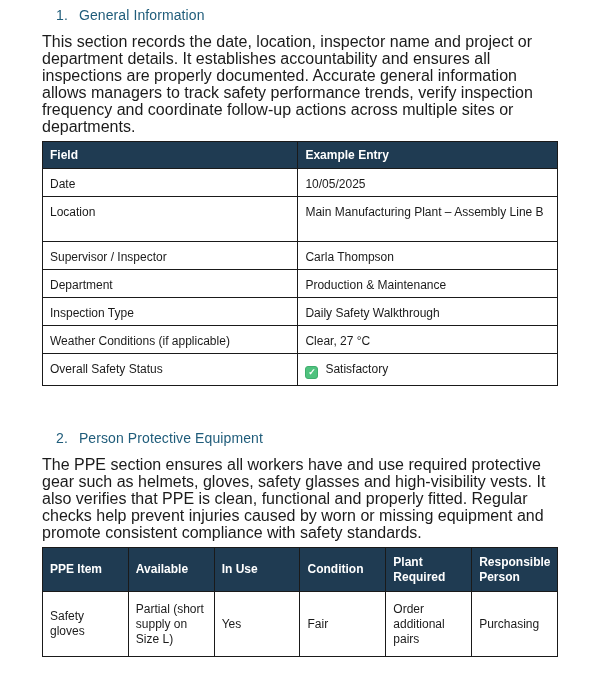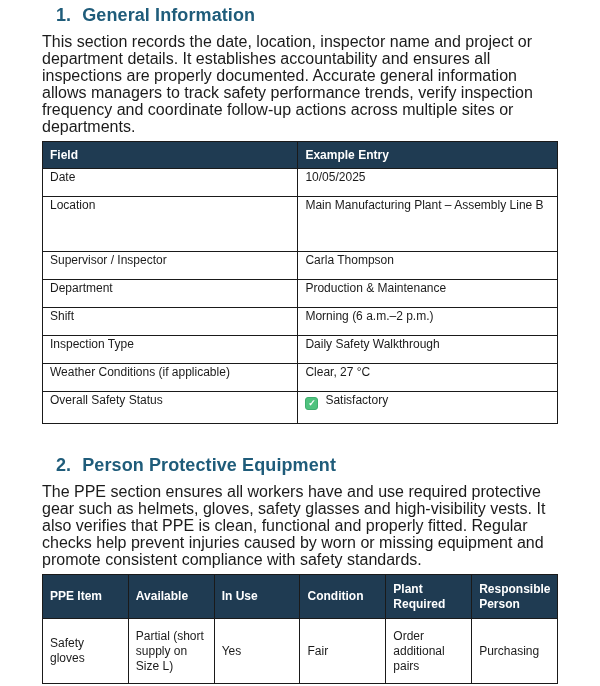--- a/index.html
+++ b/index.html
@@ -6,22 +6,22 @@
   html, body {
     margin: 0; padding: 0;
     width: 600px; height: 686px;
     background: var(--page-background, #fff);
     font-family: "Liberation Sans", sans-serif;
     overflow: hidden;
   }
   .page { padding: 5px 42px 0 42px; }
 
   .heading {
-    font-size: 18px;
-    font-weight: 700;
+    font-size: 14px;
+    font-weight: 400;
     line-height: 21px;
     color: var(--heading, #1F5C7A);
     margin: 0 0 7px 14px;
     letter-spacing: 0.1px;
   }
   .heading .h-num { margin-right: 11px; }
 
   .para {
     font-size: 16px;
     line-height: 17px;
@@ -42,30 +42,30 @@
     text-align: left;
     line-height: 15px;
     overflow: hidden;
   }
   thead th {
     background: var(--table-header-bg, #1F3B52);
     color: var(--table-header-text, #fff);
     font-weight: 700;
     vertical-align: middle;
   }
-  .t1 { margin-bottom: 31px; }
+  .t1 { margin-bottom: 42px; }
   .t1 .c1 { width: 49.6%; }
-  .t1 tbody td { vertical-align: top; padding-top: 1px; }
+  .t1 tbody td { vertical-align: top; padding-top: 8px; }
   .t2 tbody td { vertical-align: middle; }
   .t2 thead th + th { border-left-color: #56708a; }
 
   .h27 { height: 27px; }
   .h28 { height: 28px; }
   .h32 { height: 32px; }
-  .h43 { height: 55px; }
+  .h43 { height: 45px; }
   .h44 { height: 44px; }
   .h77 { height: 65px; }
 
   .checkbox {
     display: inline-flex;
     align-items: center;
     justify-content: center;
     width: 13px; height: 13px;
     border-radius: 3px;
     background: var(--checkbox-green, #4FC27E);
@@ -112,24 +112,20 @@
       </tr>
       <tr class="h28">
         <td>Supervisor / Inspector</td>
         <td>Carla Thompson</td>
       </tr>
       <tr class="h28">
         <td>Department</td>
         <td>Production &amp; Maintenance</td>
       </tr>
       <tr class="h28">
-        <td>Shift</td>
-        <td>Morning (6 a.m.–2 p.m.)</td>
-      </tr>
-      <tr class="h28">
         <td>Inspection Type</td>
         <td>Daily Safety Walkthrough</td>
       </tr>
       <tr class="h28">
         <td>Weather Conditions (if applicable)</td>
         <td>Clear, 27 °C</td>
       </tr>
       <tr class="h32">
         <td>Overall Safety Status</td>
         <td>

